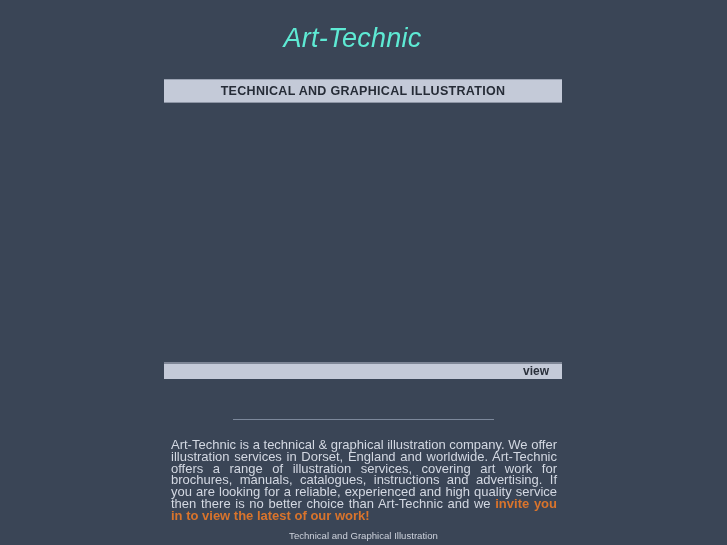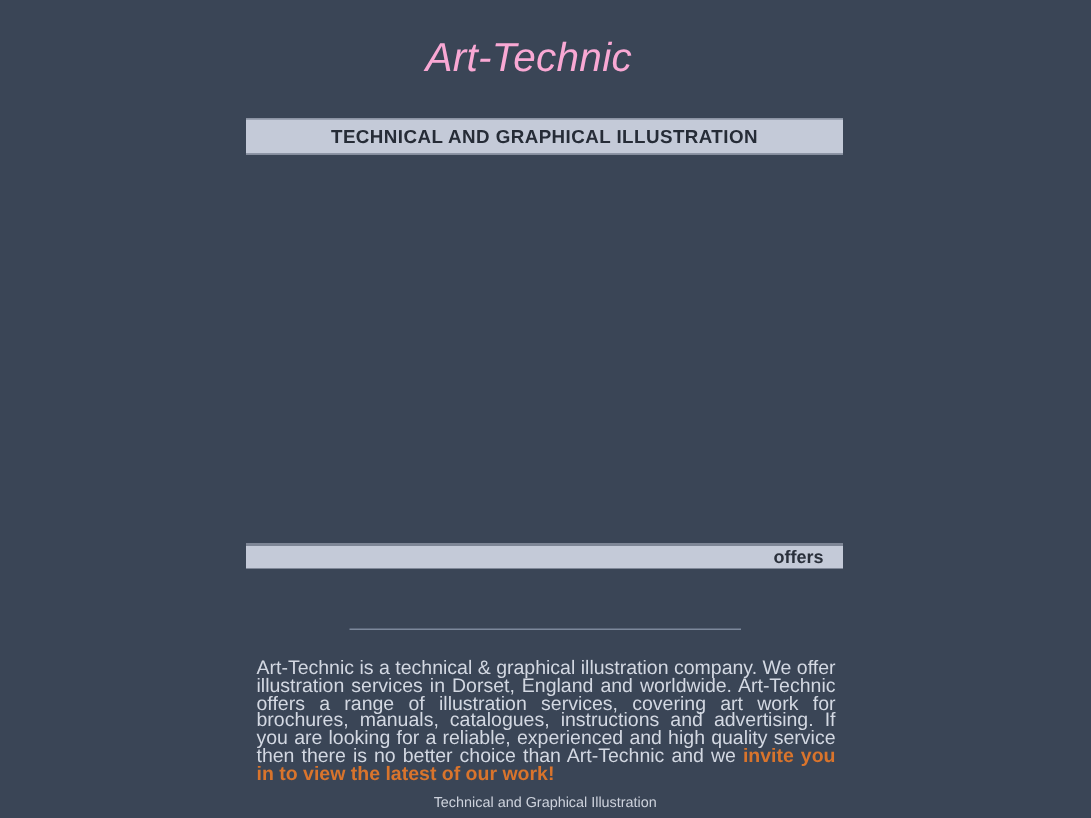--- a/index.html
+++ b/index.html
@@ -16,21 +16,21 @@
     }
     .logo {
       position: absolute;
       left: 0;
       top: 20px;
       width: 705px;
       text-align: center;
       font-family: "Liberation Sans", sans-serif;
       font-style: italic;
       font-size: 27px;
-      color: #f9a8d4;
+      color: #5eead4;
       letter-spacing: 0.2px;
       line-height: 36px;
     }
     .header-bar {
       position: absolute;
       left: 164px;
       top: 79px;
       width: 398px;
       height: 24px;
       background: #c4cad8;
@@ -112,20 +112,20 @@
 
 <div class="logo">Art-Technic</div>
 
 <div class="header-bar">
   <span>TECHNICAL AND GRAPHICAL ILLUSTRATION</span>
 </div>
 
 <div class="stage"></div>
 
 <div class="enter-bar">
-  <span>offers</span>
+  <span>view</span>
 </div>
 
 <div class="divider"></div>
 
 <p class="intro"><span>Art-Technic is a technical &amp; graphical illustration company. We offer illustration services in Dorset, England and worldwide. Art-Technic offers a range of illustration services, covering art work for brochures, manuals, catalogues, instructions and advertising. If you are looking for a reliable, experienced and high quality service then there is no better choice than Art-Technic and we </span><a href="#">invite you in to view the latest of our work!</a></p>
 
 <div class="footer">Technical and Graphical Illustration</div>
 
 </body></html>

